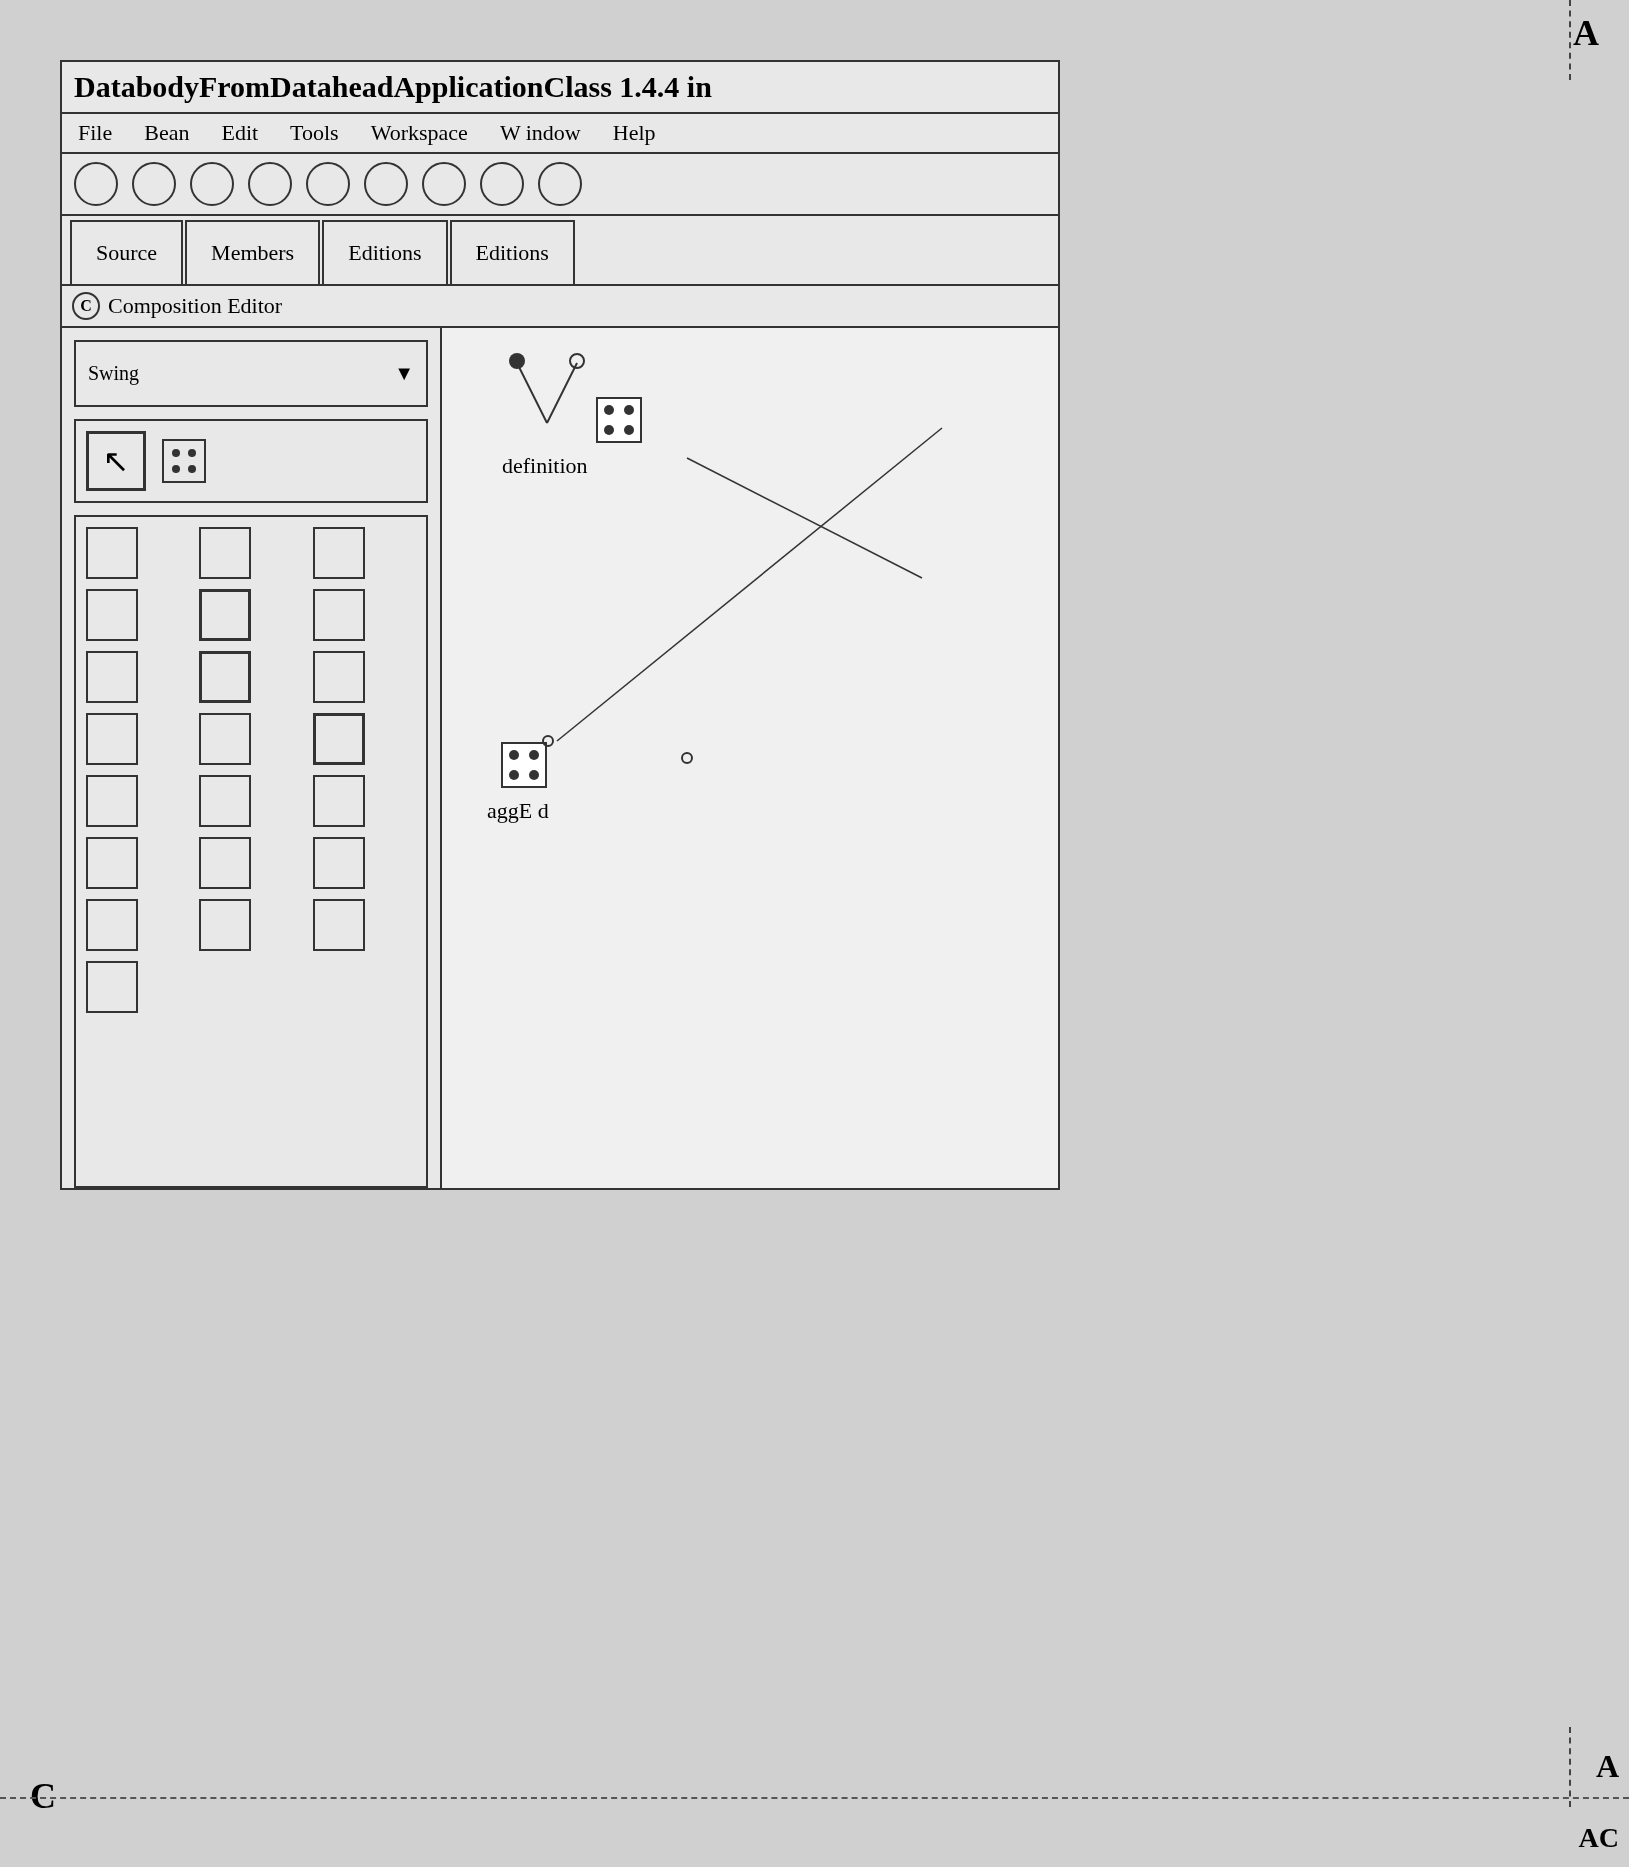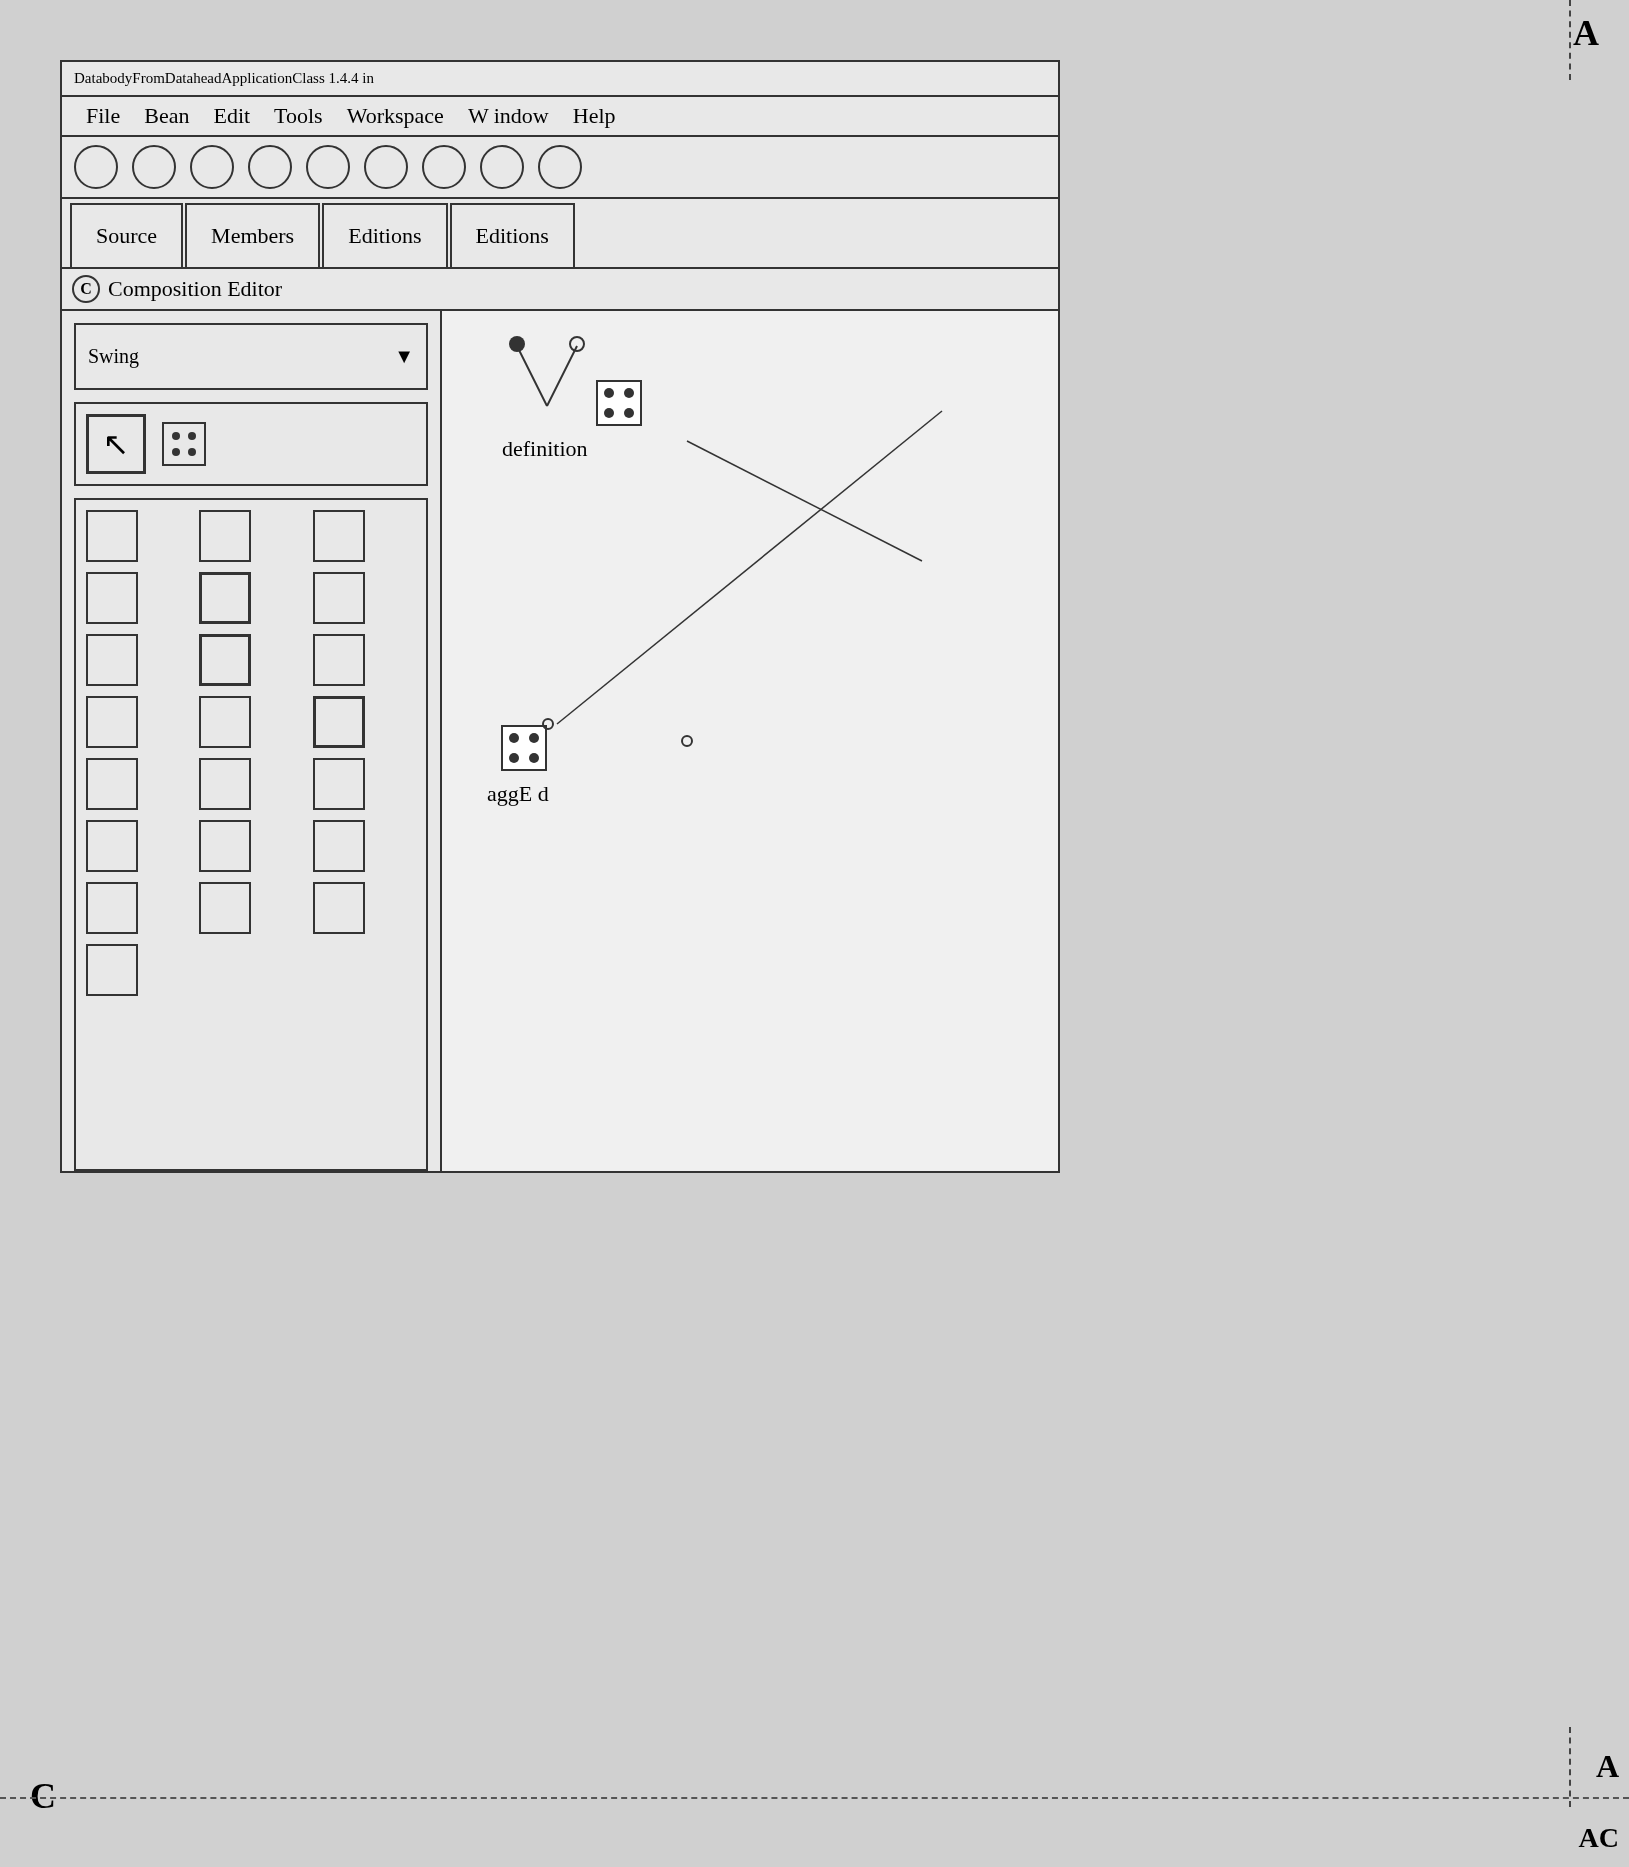--- a/index.html
+++ b/index.html
@@ -18,30 +18,30 @@
       top: 60px;
       left: 60px;
       width: 1000px;
       background: #e8e8e8;
       border: 2px solid #333;
     }
 
     .title-bar {
       background: #e8e8e8;
       padding: 8px 12px;
-      font-size: 15px;
-      font-weight: normal;
+      font-size: 30px;
+      font-weight: bold;
       border-bottom: 2px solid #333;
       font-family: 'Times New Roman', serif;
     }
 
     .menu-bar {
       display: flex;
-      gap: 24px;
-      padding: 6px 24px;
+      gap: 32px;
+      padding: 6px 16px;
       font-size: 22px;
       border-bottom: 2px solid #333;
       background: #e8e8e8;
     }
 
     .menu-item {
       cursor: pointer;
       font-family: 'Times New Roman', serif;
     }
 

